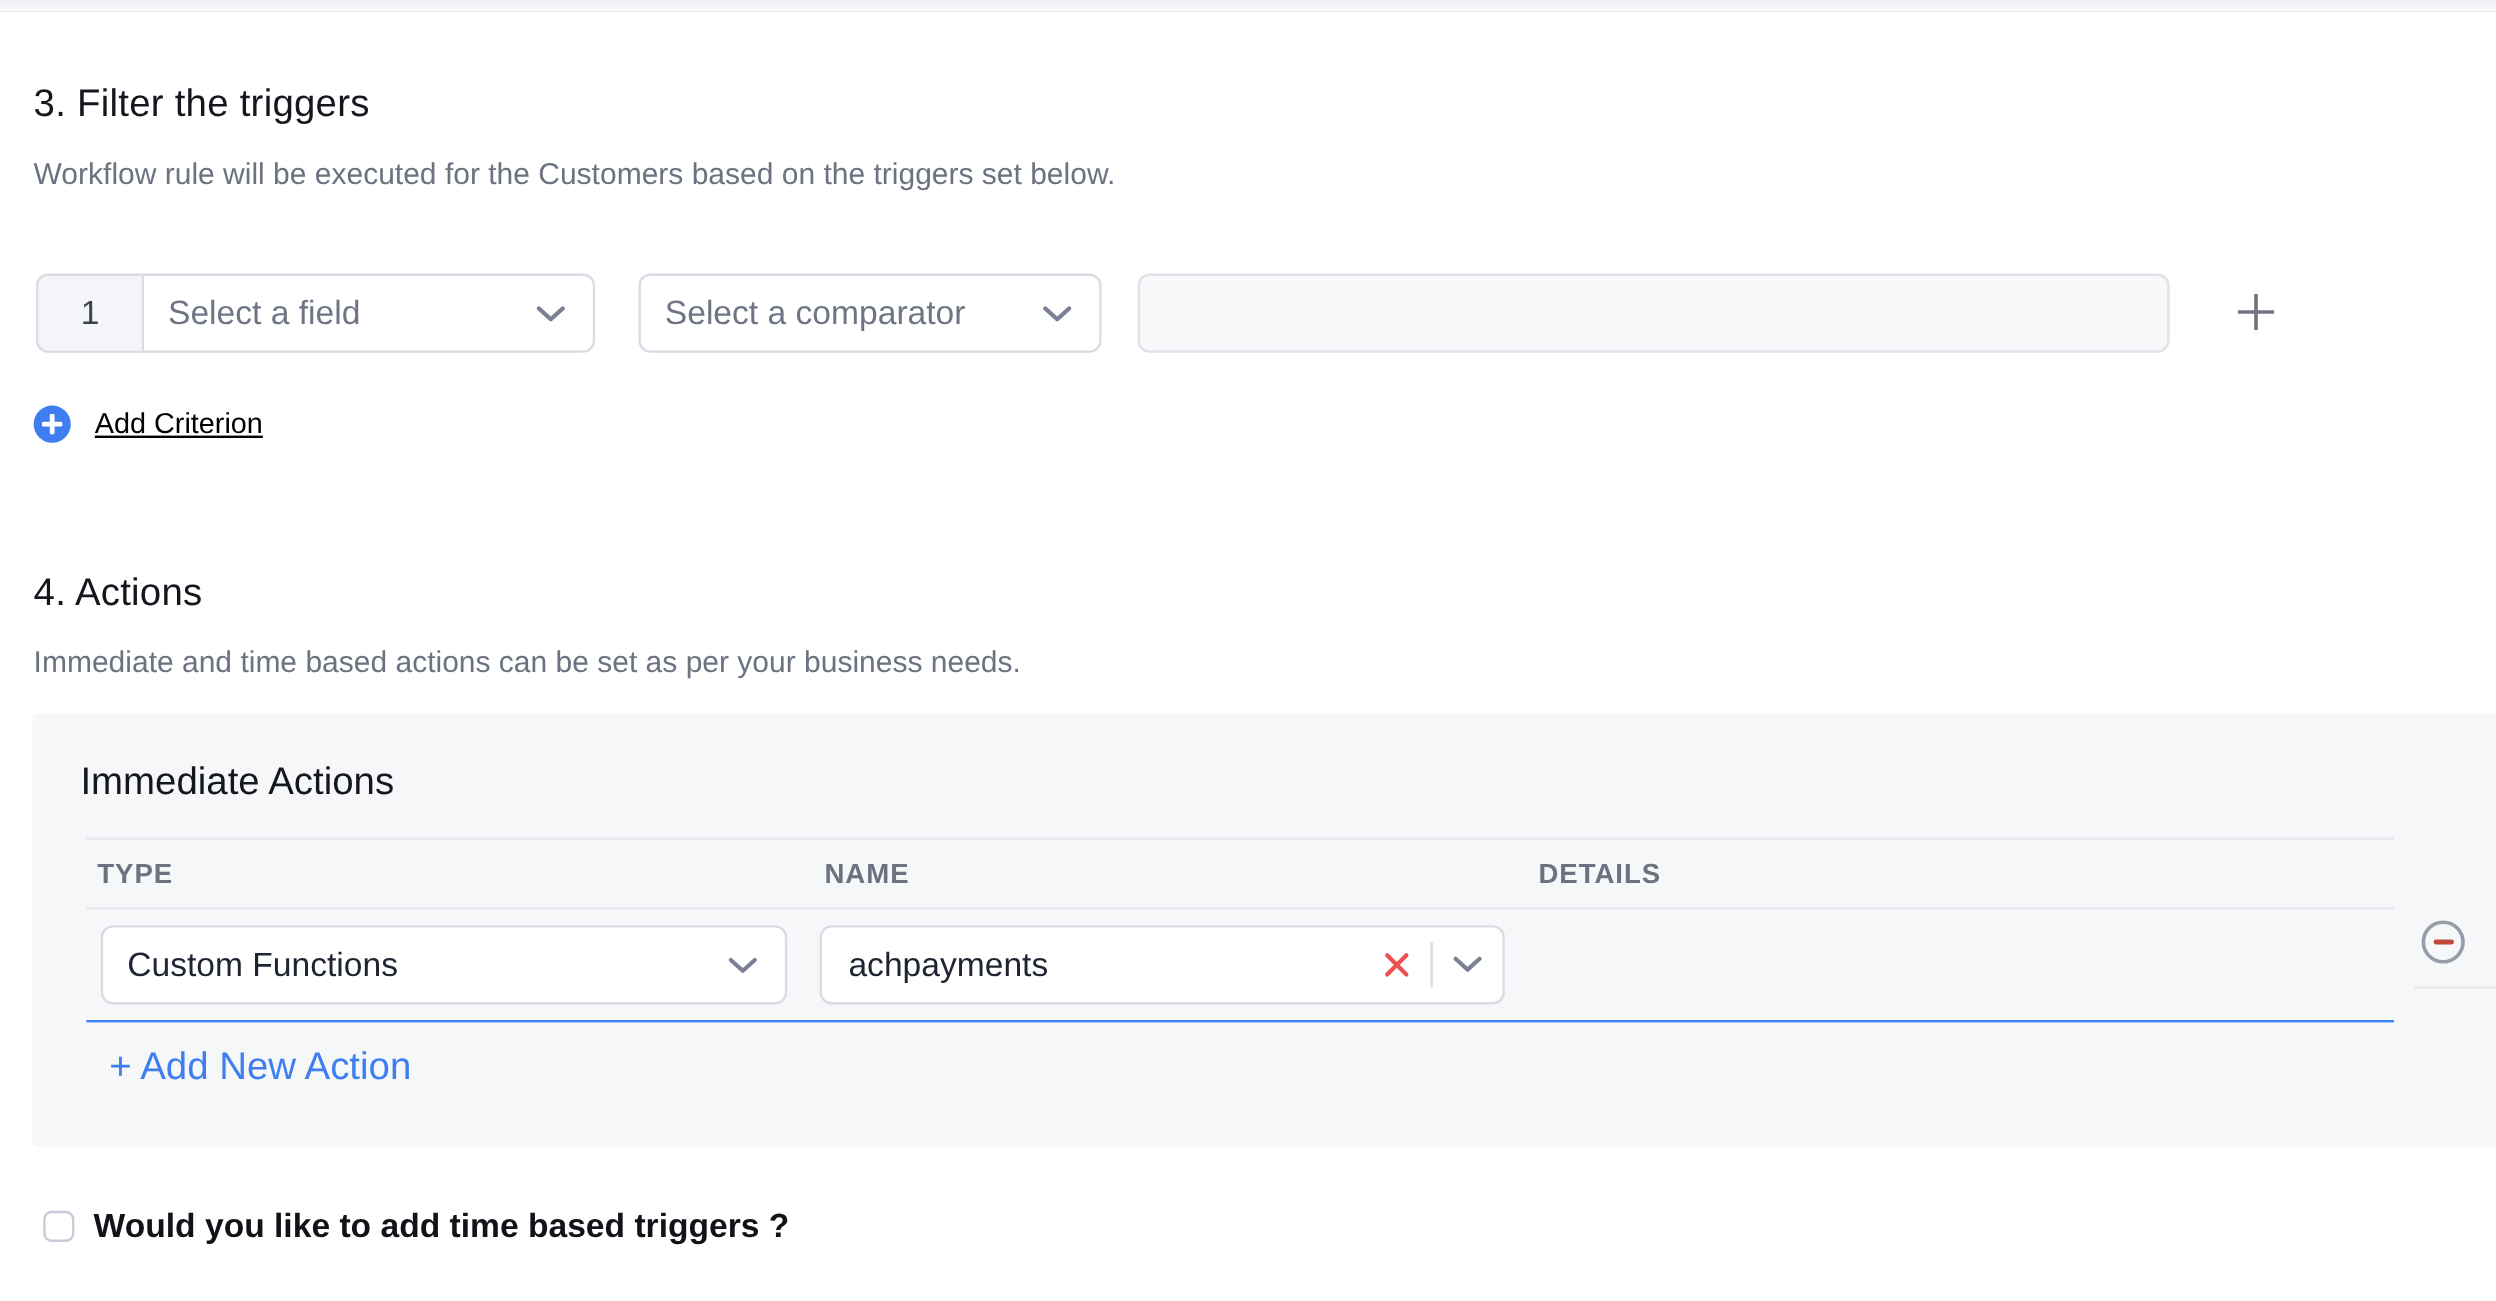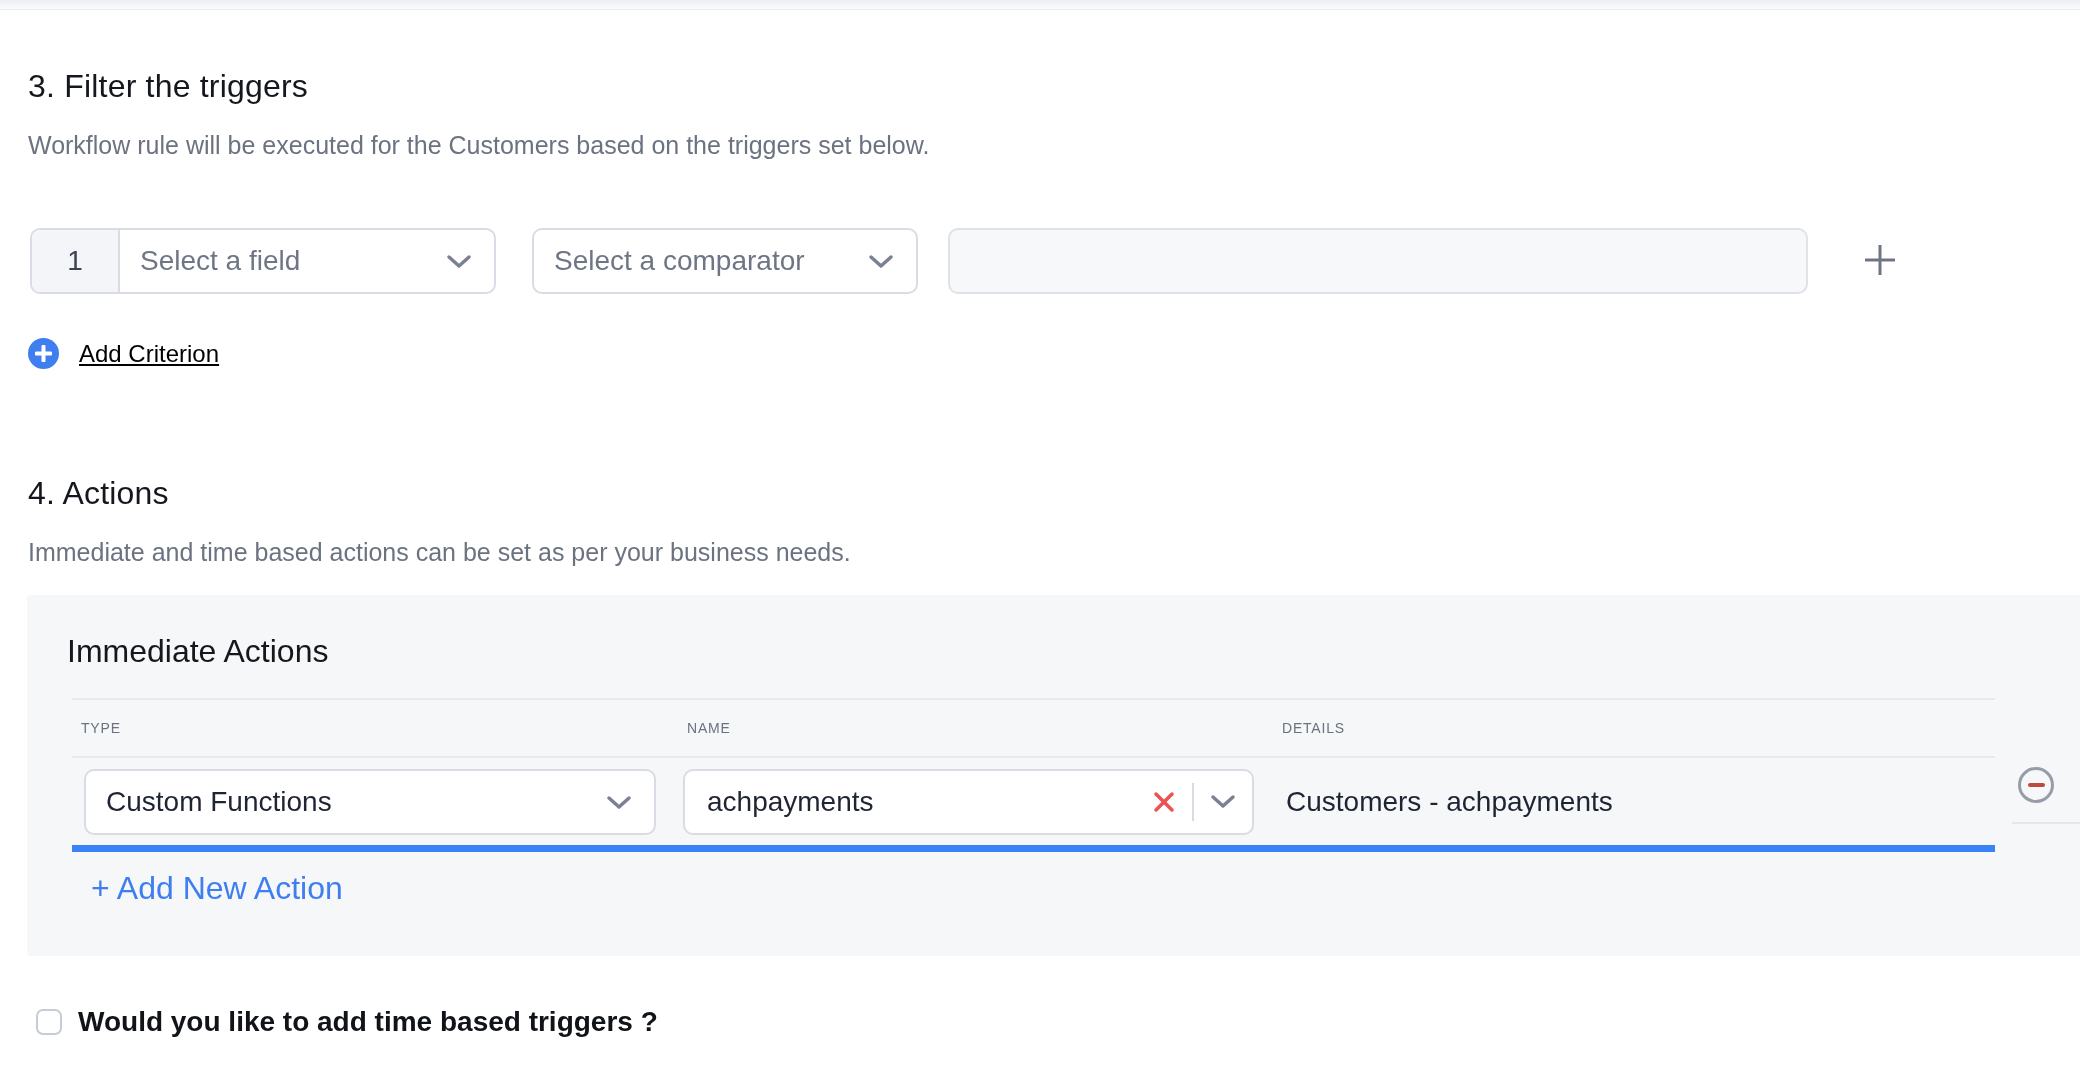--- a/index.html
+++ b/index.html
@@ -49,25 +49,25 @@
 
   .panel { margin: 28px 0 0 27px; width: 2053px; height: 361px;
     background: #f6f7f8; border-radius: 4px 0 0 4px; position: relative; }
   .panel-title { padding: 38px 0 0 40px; font-size: 32px; font-weight: 500;
     color: #15171e; }
 
   .actions-table { margin: 28px 0 0 45px; width: 1923px; }
   .thead, .trow { display: grid; grid-template-columns: 611px 599px 1fr; }
   .thead { height: 60px; align-items: center; border-top: 2px solid #e7e9ee;
     border-bottom: 2px solid #e7e9ee; }
-  .th { font-size: 14px; font-weight: 400; color: #6b7280;
+  .th { font-size: 23px; font-weight: 700; color: #6b7280;
     letter-spacing: .8px; }
   .th.c1 { padding-left: 9px; }
   .th.c2 { padding-left: 4px; }
-  .trow { height: 94px; align-items: center; border-bottom: 7px solid #3b82f6; }
+  .trow { height: 94px; align-items: center; border-bottom: 2px solid #3b82f6; }
   .type-select { width: 572px; margin-left: 12px; }
   .type-select .select-body, .name-combo .name-text { color: #1f2433; }
   .name-combo { width: 571px; }
   .name-combo .name-text { flex: 1; padding-left: 22px; white-space: nowrap; }
   .combo-clear { width: 56px; align-self: stretch; display: flex;
     align-items: center; justify-content: center; cursor: pointer; }
   .combo-divider { width: 2px; height: 38px; background: #d8dbe2; }
   .combo-caret { width: 58px; align-self: stretch; display: flex;
     align-items: center; justify-content: center; cursor: pointer; }
   .details-cell { padding-left: 4px; font-size: 28px; color: #1d2433; }
@@ -183,21 +183,20 @@
           </span>
           <span class="combo-divider"></span>
           <span class="combo-caret">
             <svg width="26" height="16" viewBox="0 0 26 16" fill="none">
               <polyline points="3,3 13,12 23,3" stroke="#7b8194" stroke-width="3.5" stroke-linecap="round" stroke-linejoin="round"></polyline>
             </svg>
           </span>
         </div>
       </div>
 
-      <div class="details-cell">Customers - achpayments</div>
     </div>
   </div>
 
   <div class="add-action">+ Add New Action</div>
 
   <button class="remove-btn">
     <span class="remove-bar"></span>
   </button>
   <div class="remove-edge-line"></div>
 </div>

